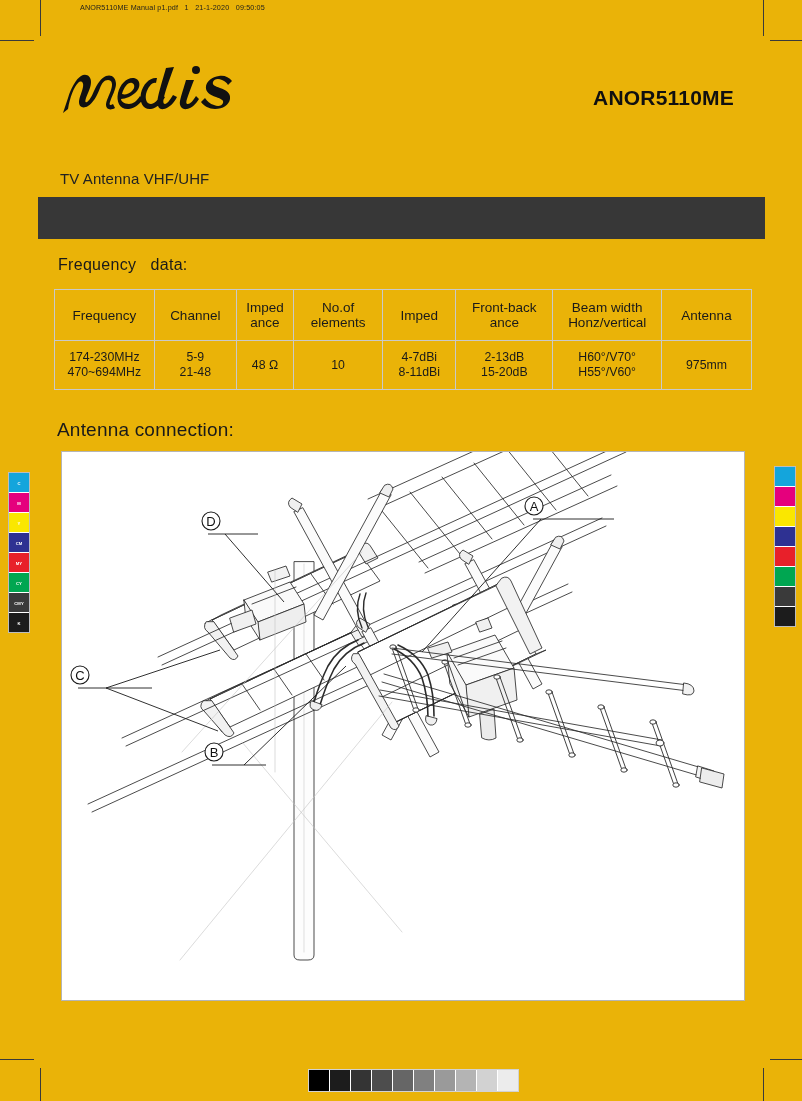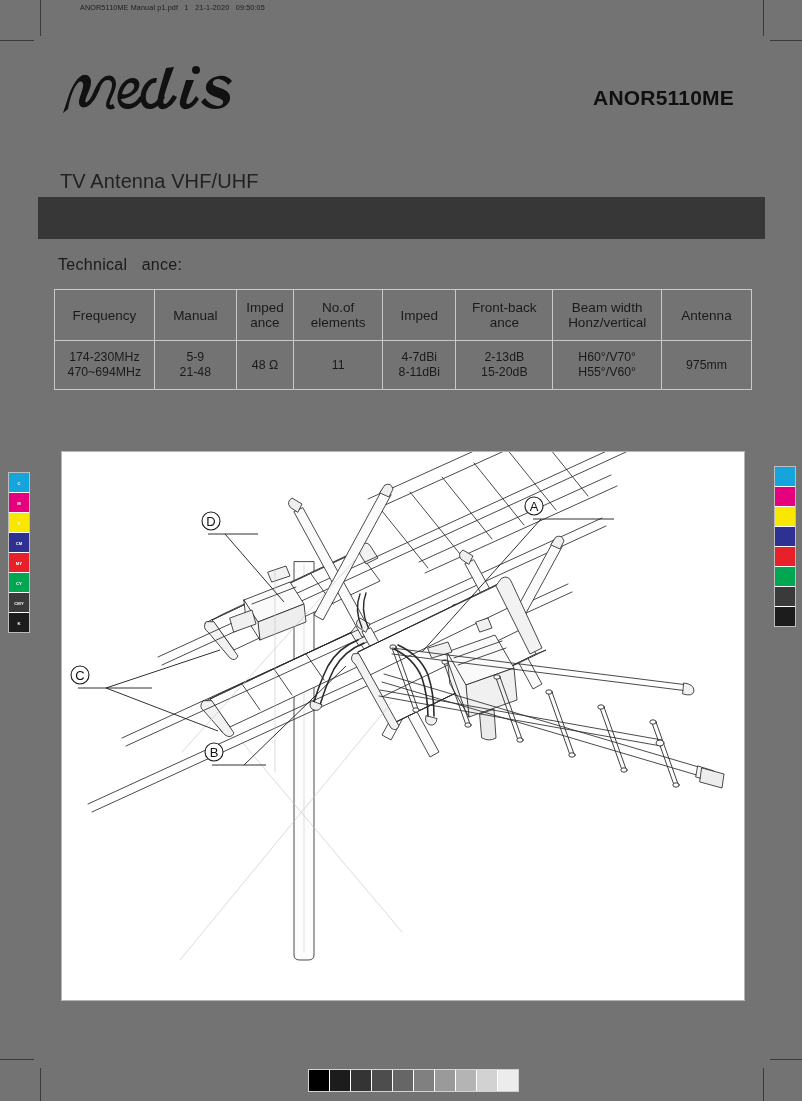--- a/index.html
+++ b/index.html
@@ -10,21 +10,21 @@
   }
   body {
     font-family: "Liberation Sans", sans-serif;
     color: #1a1a1a;
   }
   #page {
     position: relative;
     width: 802px;
     height: 1101px;
     overflow: hidden;
-    background: #737373;
+    background: #eab308;
   }
 
   
   .crop {
     position: absolute;
     background: #3a3a3a;
   }
   .crop.v { width: 1px; }
   .crop.h { height: 1px; }
 
@@ -57,21 +57,21 @@
     font-size: 21px;
     font-weight: bold;
     letter-spacing: 0.2px;
     color: #101010;
   }
 
   #subtitle {
     position: absolute;
     left: 60px;
     top: 170px;
-    font-size: 20px;
+    font-size: 15px;
     color: #222;
     letter-spacing: 0.1px;
   }
 
   #banner {
     position: absolute;
     left: 38px;
     top: 197px;
     width: 727px;
     height: 42px;
@@ -231,68 +231,69 @@
 
         <path d="M139 39 C142 43 147 46 153 46 C161 46 167 42 168 36 C169 30 164 27 158 25 C153 23 150 22 151 19 C152 16 156 15 160 17 C163 18 165 20 166 22 L170 18 C167 14 162 12 157 13 C150 14 145 18 144 23 C143 29 148 32 154 34 C159 36 162 37 161 40 C160 43 156 44 152 42 C148 41 145 38 143 35 Z"></path>
       </g>
     </svg>
   </div>
 
   <div id="model">ANOR5110ME</div>
   <div id="subtitle">TV Antenna VHF/UHF</div>
   <div id="banner"></div>
 
-  <div id="tech-title">Technical   ance:</div>
+  <div id="tech-title">Frequency   data:</div>
 
   <table id="tech-table">
     <colgroup>
       <col style="width:14.3%">
         <col style="width:11.8%">
         <col style="width:8.2%">
         <col style="width:12.8%">
       <col style="width:10.5%">
         <col style="width:13.9%">
         <col style="width:15.6%">
         <col style="width:12.9%">
     </colgroup>
     <thead>
       <tr>
         <th class="twoline">Frequency</th>
-        <th class="twoline">Manual</th>
+        <th class="twoline">Channel</th>
         <th class="twoline">Imped
 ance</th>
         <th class="twoline">No.of
 elements</th>
         <th class="twoline">Imped</th>
         <th class="twoline">Front-back
 ance</th>
         <th class="twoline">Beam width
 Honz/vertical</th>
         <th class="twoline">Antenna</th>
       </tr>
     </thead>
     <tbody>
       <tr>
         <td class="twoline">174-230MHz
 470~694MHz</td>
         <td class="twoline">5-9
 21-48</td>
         <td class="twoline ohm">48 Ω</td>
-        <td class="twoline">11</td>
+        <td class="twoline">10</td>
         <td class="twoline">4-7dBi
 8-11dBi</td>
         <td class="twoline">2-13dB
 15-20dB</td>
         <td class="twoline">H60°/V70°
 H55°/V60°</td>
         <td class="twoline">975mm</td>
       </tr>
     </tbody>
   </table>
 
+  <div id="conn-title">Antenna connection:</div>
 
   <div id="diagram-box">
     <svg width="682" height="548" viewBox="0 0 682 548" xmlns="http://www.w3.org/2000/svg">
       <g stroke="#2b2b2b" stroke-width="0.85" fill="#ffffff" stroke-linejoin="round" stroke-linecap="round">
 
         <path d="M232 110 L232 503 Q232 508 238 508 L246 508 Q252 508 252 503 L252 110 Z" fill="#fdfdfd"></path>
         <line x1="242" y1="112" x2="242" y2="500" stroke="#d8d8d8"></line>
 
         <g>
 

